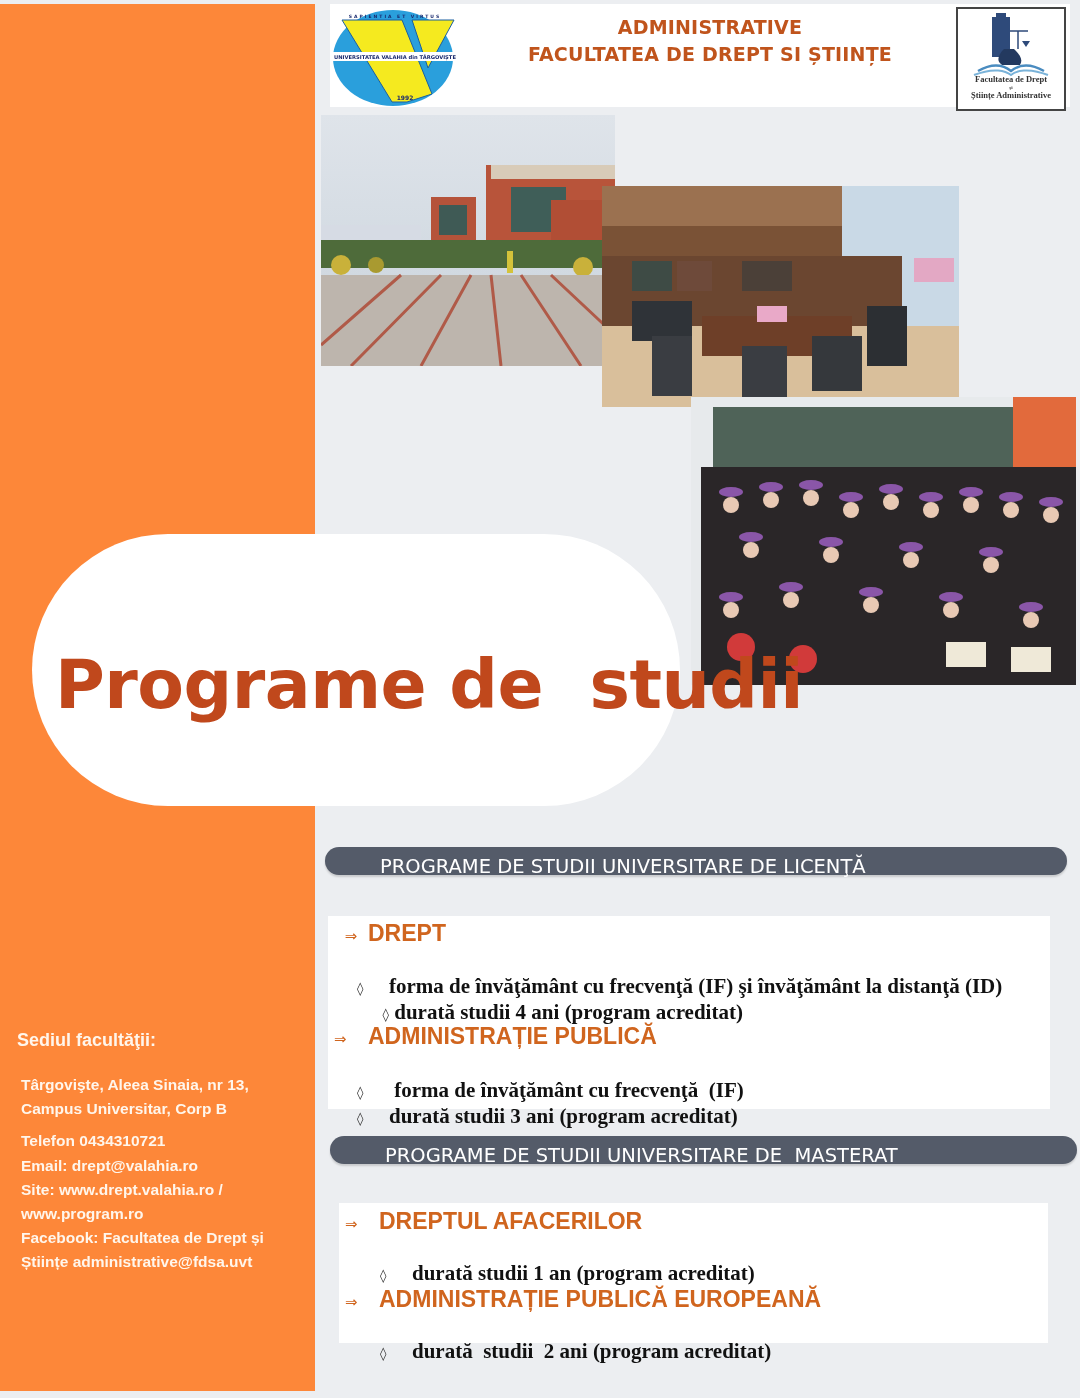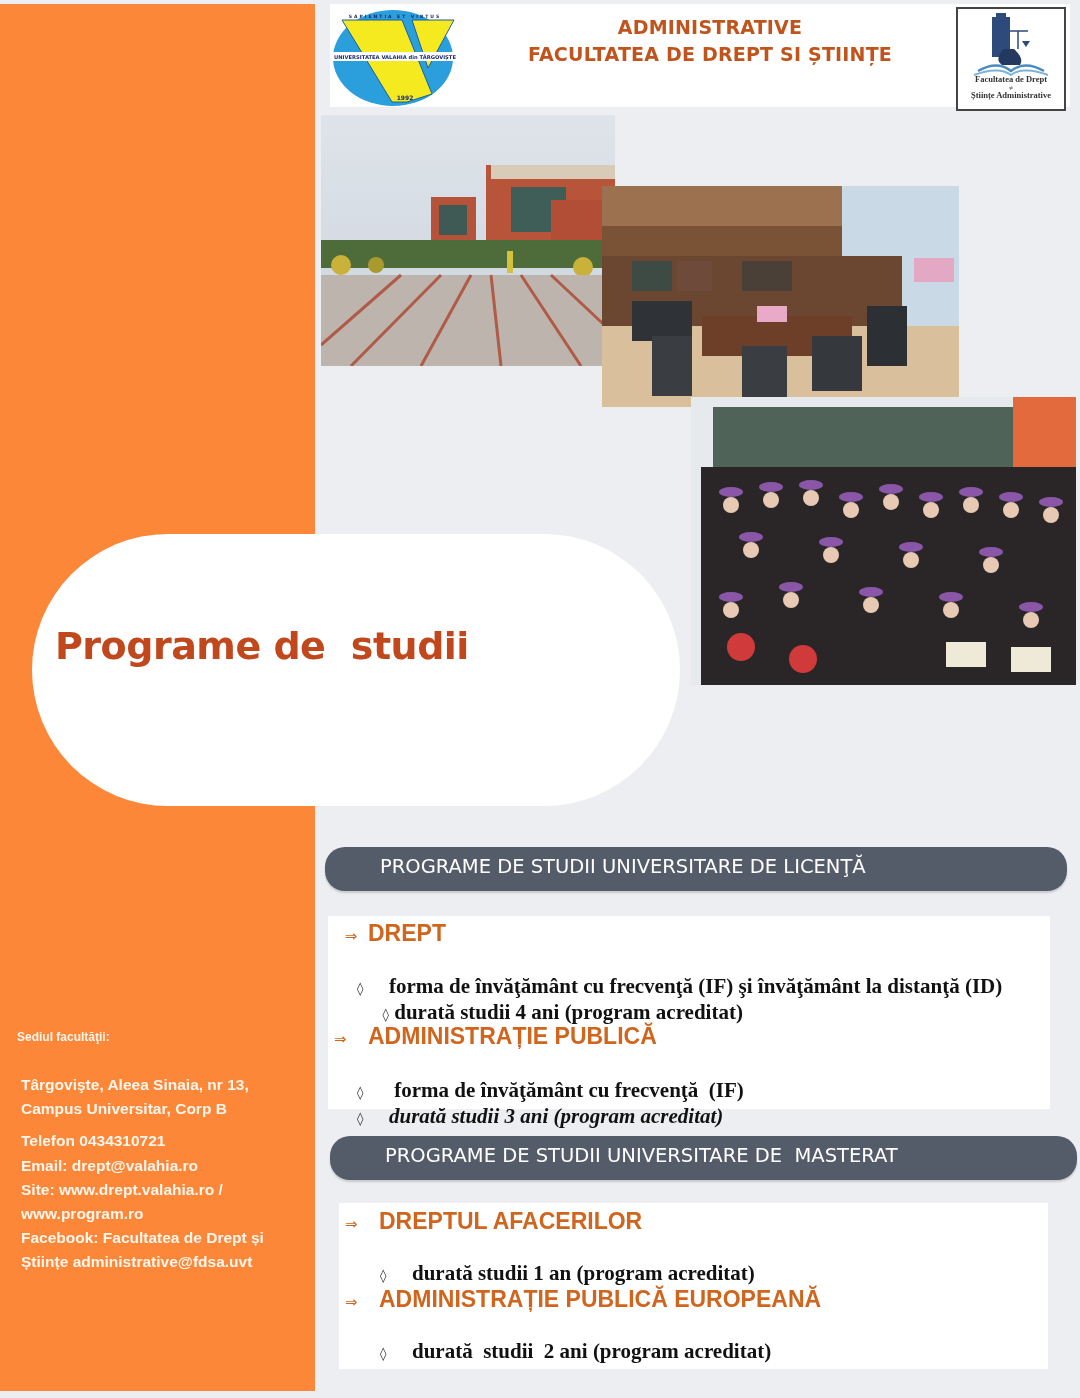--- a/index.html
+++ b/index.html
@@ -38,36 +38,36 @@
       position: absolute; overflow: hidden;
     }
     .photo-campus { left: 321px; top: 115px; width: 294px; height: 251px; }
     .photo-library { left: 602px; top: 186px; width: 357px; height: 221px; }
     .photo-graduates { left: 691px; top: 397px; width: 385px; height: 288px; }
     .title-pill {
       position: absolute; left: 32px; top: 534px; width: 648px; height: 272px;
       background: #ffffff; border-radius: 136px;
     }
     .title-text {
-      position: absolute; left: 55px; top: 608px; white-space: pre;
-      font-family: "DejaVu Sans", sans-serif; font-weight: bold; font-size: 38px;
+      position: absolute; left: 55px; top: 647px; white-space: pre;
+      font-family: "DejaVu Sans", sans-serif; font-weight: bold; font-size: 68px;
       color: #c0481c; letter-spacing: -0.5px; line-height: 76px;
     }
     .section-banner {
-      position: absolute; height: 44px; background: #545b69; border-radius: 20px;
+      position: absolute; height: 28px; background: #545b69; border-radius: 20px;
       color: #ffffff; font-family: "DejaVu Sans", sans-serif; font-size: 19.5px;
       line-height: 40px; white-space: pre; box-shadow: 0 2px 2px rgba(0,0,0,0.15);
     }
     .banner-licenta { left: 325px; top: 847px; width: 742px; padding-left: 55px; }
     .banner-master { left: 330px; top: 1136px; width: 747px; padding-left: 55px; }
     .content-box {
       position: absolute; background: #ffffff;
     }
     .box-licenta { left: 328px; top: 916px; width: 722px; height: 193px; }
-    .box-master { left: 339px; top: 1203px; width: 709px; height: 166px; }
+    .box-master { left: 339px; top: 1203px; width: 709px; height: 140px; }
     .program-title {
       position: absolute; white-space: nowrap;
       font-family: "Liberation Sans", sans-serif; font-weight: bold; font-size: 23px;
       color: #d0651e; line-height: 28px;
     }
     .program-title .arrow {
       font-family: "DejaVu Sans", sans-serif; font-weight: normal; font-size: 15px;
       color: #d0651e; display: inline-block; width: 34px;
     }
     .detail {
@@ -76,21 +76,21 @@
       color: #111; line-height: 26px;
     }
     .detail .diamond {
       font-family: "DejaVu Sans", sans-serif; font-weight: normal; font-size: 13px;
       color: #333; display: inline-block; width: 32px;
     }
     .contact {
       position: absolute; left: 17px; color: #fff6ec;
       font-family: "Liberation Sans", sans-serif; font-weight: bold;
     }
-    .contact-heading { top: 1030px; font-size: 12px; }
+    .contact-heading { top: 1030px; font-size: 18px; }
     .contact-lines { top: 1073px; left: 21px; font-size: 15.5px; line-height: 24.2px; }
     .contact-lines div { white-space: pre; }
     .gap { height: 8px; }
   </style>
 </head>
 <body>
 
 <div class="sidebar"></div>
 
 <div class="header">
@@ -240,21 +240,21 @@
   </div>
   <div class="detail" style="left:8px; top:57px;text-align:right;">
     <span class="diamond">◊</span><span> durată studii 4 ani (program acreditat)</span>
   </div>
   <div class="program-title" style="left:6px; top:106px;">
     <span class="arrow">⇒</span><span>ADMINISTRAȚIE PUBLICĂ</span>
   </div>
   <div class="detail" style="left:8px; top:135px;">
     <span class="diamond">◊</span><span> forma de învăţământ cu frecvenţă  (IF)</span>
   </div>
-  <div class="detail" style="left:8px; top:161px;font-style:italic;">
+  <div class="detail" style="left:8px; top:161px;">
     <span class="diamond">◊</span><span>durată studii 3 ani (program acreditat)</span>
   </div>
 </div>
 
 <div class="section-banner banner-master">PROGRAME DE STUDII UNIVERSITARE DE  MASTERAT</div>
 <div class="content-box box-master">
   <div class="program-title" style="left:6px; top:4px;">
     <span class="arrow">⇒</span><span>DREPTUL AFACERILOR</span>
   </div>
   <div class="detail" style="left:20px; top:31px;">

